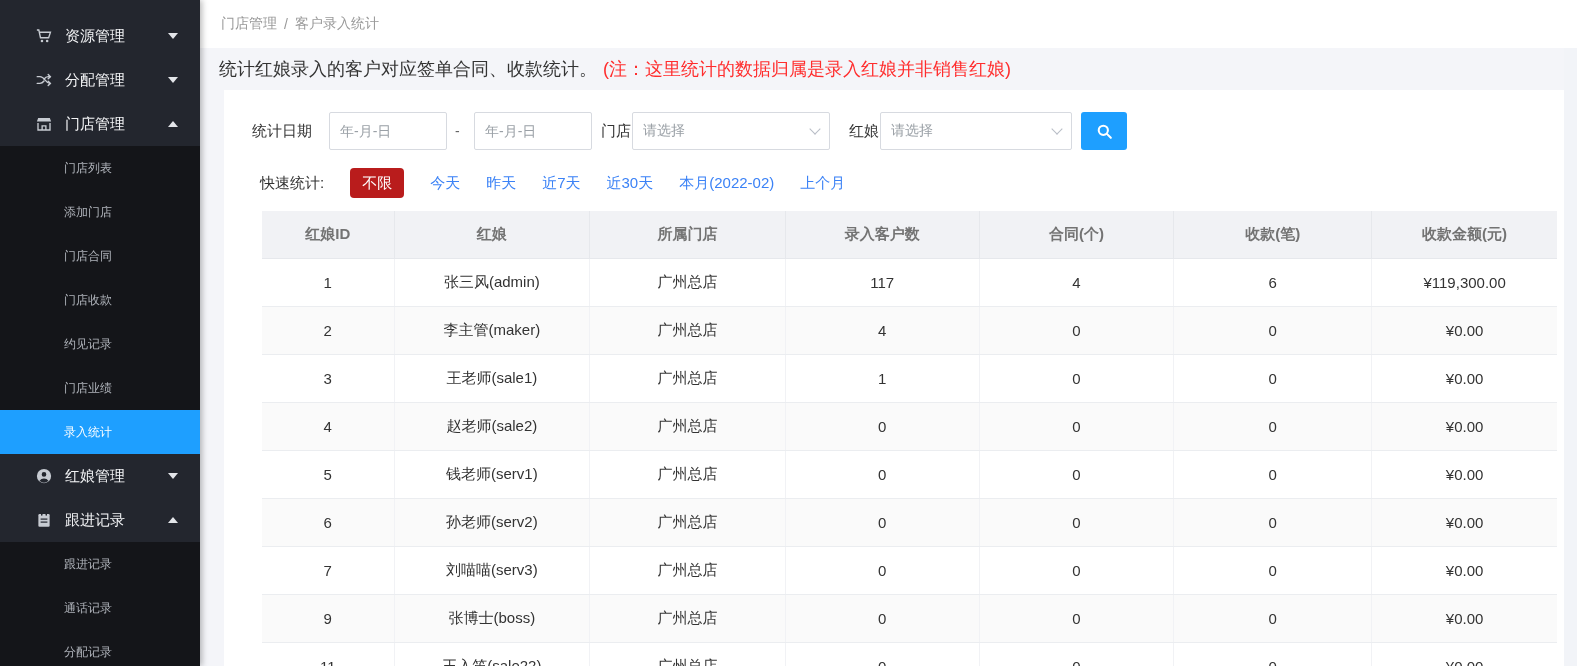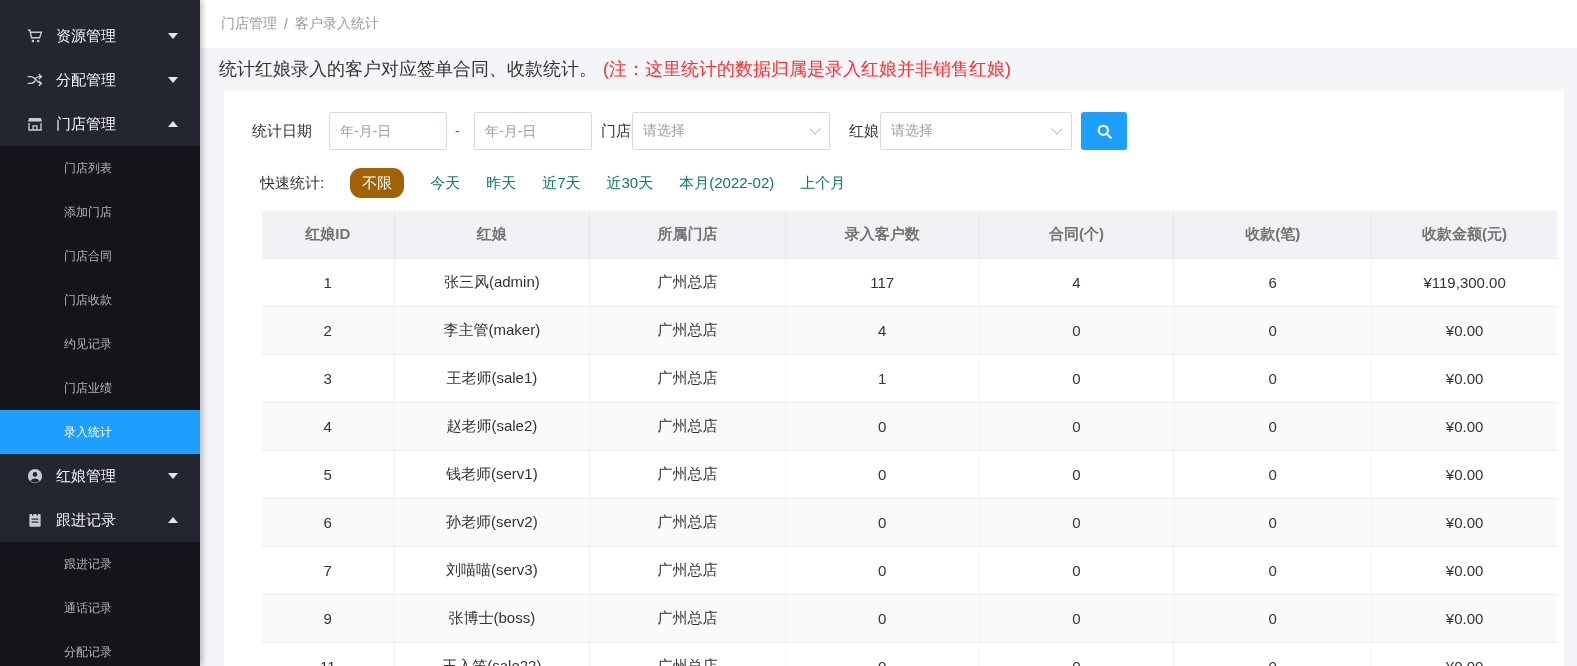--- a/index.html
+++ b/index.html
@@ -3,21 +3,21 @@
 <meta charset="utf-8">
 <style>
   * { margin:0; padding:0; box-sizing:border-box; }
   html,body { width:1577px; height:666px; }
   body { font-family:"Liberation Sans","DejaVu Sans",sans-serif; }
   .screen { position:relative; width:1577px; height:666px; overflow:hidden; background:#f4f5f9; }
 
   
   .sidebar { position:absolute; left:0; top:0; width:200px; height:666px; background:#23262e;
              z-index:10; box-shadow:2px 0 6px rgba(0,0,0,.28); padding-top:14px; }
-  .side-item { height:44px; display:flex; align-items:center; padding-left:26px; cursor:pointer;
+  .side-item { height:44px; display:flex; align-items:center; padding-left:35px; cursor:pointer;
                color:#f2f3f5; font-size:15px; }
   .s-icon { width:18px; height:18px; margin-right:12px; color:#c7cbd2; display:inline-flex; }
   .s-icon svg { width:18px; height:18px; }
   .s-label { flex:0 0 auto; }
   .caret { margin-left:auto; margin-right:22px; width:0; height:0;
            border-left:5px solid transparent; border-right:5px solid transparent; }
   .caret.down { border-top:6px solid #e3e5e9; }
   .caret.up   { border-bottom:6px solid #e3e5e9; }
   .side-sub { background:#141519; }
   .sub-item { height:44px; line-height:44px; padding-left:64px; color:#b0b4bb; font-size:12px; cursor:pointer; }
@@ -50,22 +50,22 @@
   .select-caret { width:8px; height:8px; border-right:1.5px solid #b8bdc6; border-bottom:1.5px solid #b8bdc6;
                   transform:rotate(45deg); margin-top:-4px; }
   .search-btn { position:absolute; top:0; width:46px; height:38px; background:#1e9fff; border:none;
                 border-radius:3px; cursor:pointer; display:flex; align-items:center; justify-content:center; }
   .search-btn svg { width:19px; height:19px; }
 
   
   .quick-row { position:absolute; left:0; top:78px; height:30px; width:100%;
                display:flex; align-items:center; }
   .q-label { margin-left:36px; font-size:15px; color:#333; }
-  .q-item { margin-left:26px; font-size:15px; color:#0f766e; cursor:pointer; line-height:30px; }
-  .q-item.selected { background:#a16207; color:#fff; border-radius:11px; padding:0 12px; }
+  .q-item { margin-left:26px; font-size:15px; color:#3b82f6; cursor:pointer; line-height:30px; }
+  .q-item.selected { background:#b91c1c; color:#fff; border-radius:4px; padding:0 12px; }
 
   
   .table-wrap { position:absolute; left:38px; top:121px; width:1295px; }
   table { width:100%; border-collapse:collapse; table-layout:fixed; }
   thead th { background:#f1f2f5; height:47px; font-size:15px; font-weight:bold; color:#737373;
              border-bottom:1px solid #e6e8ec; border-right:1px solid #e6e8ec; text-align:center; }
   thead th:last-child { border-right:none; }
   tbody td { height:48px; font-size:15px; color:#333; text-align:center;
              border-bottom:1px solid #ebedf0; border-right:1px solid #f1f2f5; background:#fff; }
   tbody td:last-child { border-right:none; }

